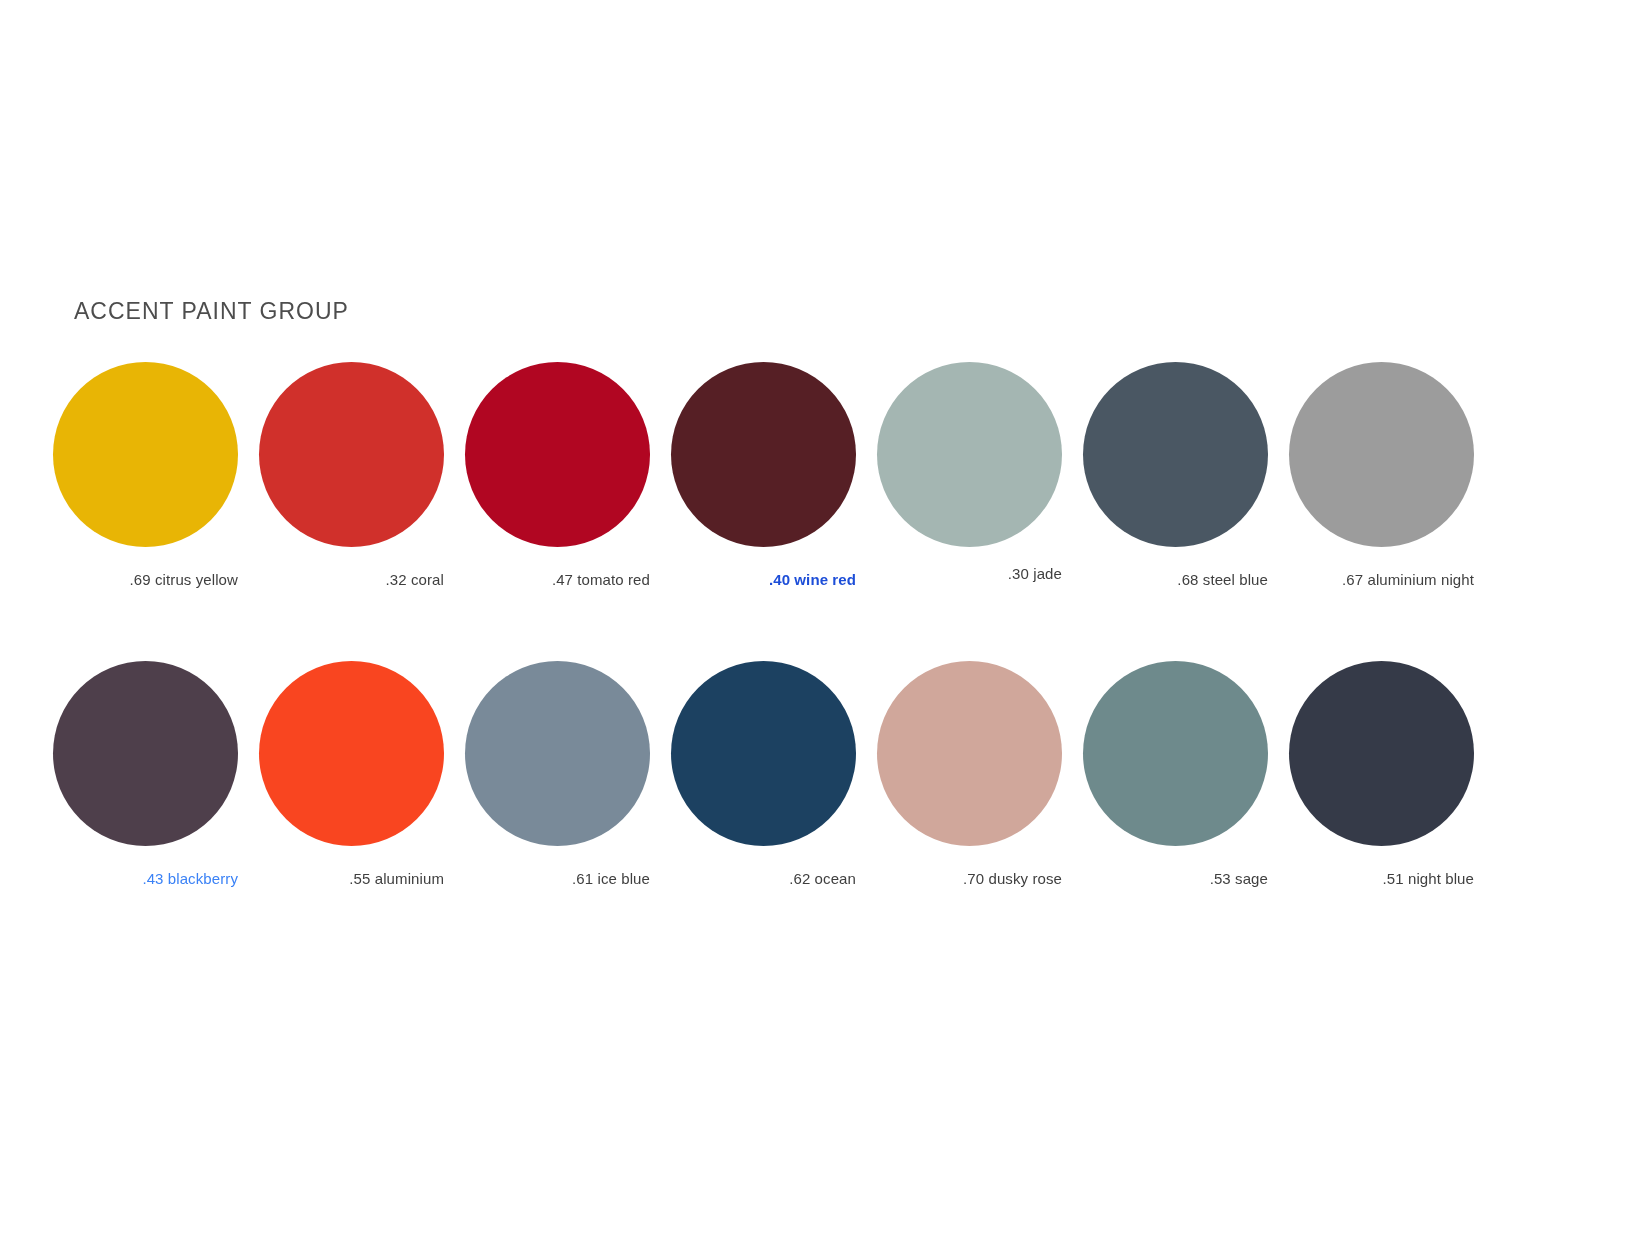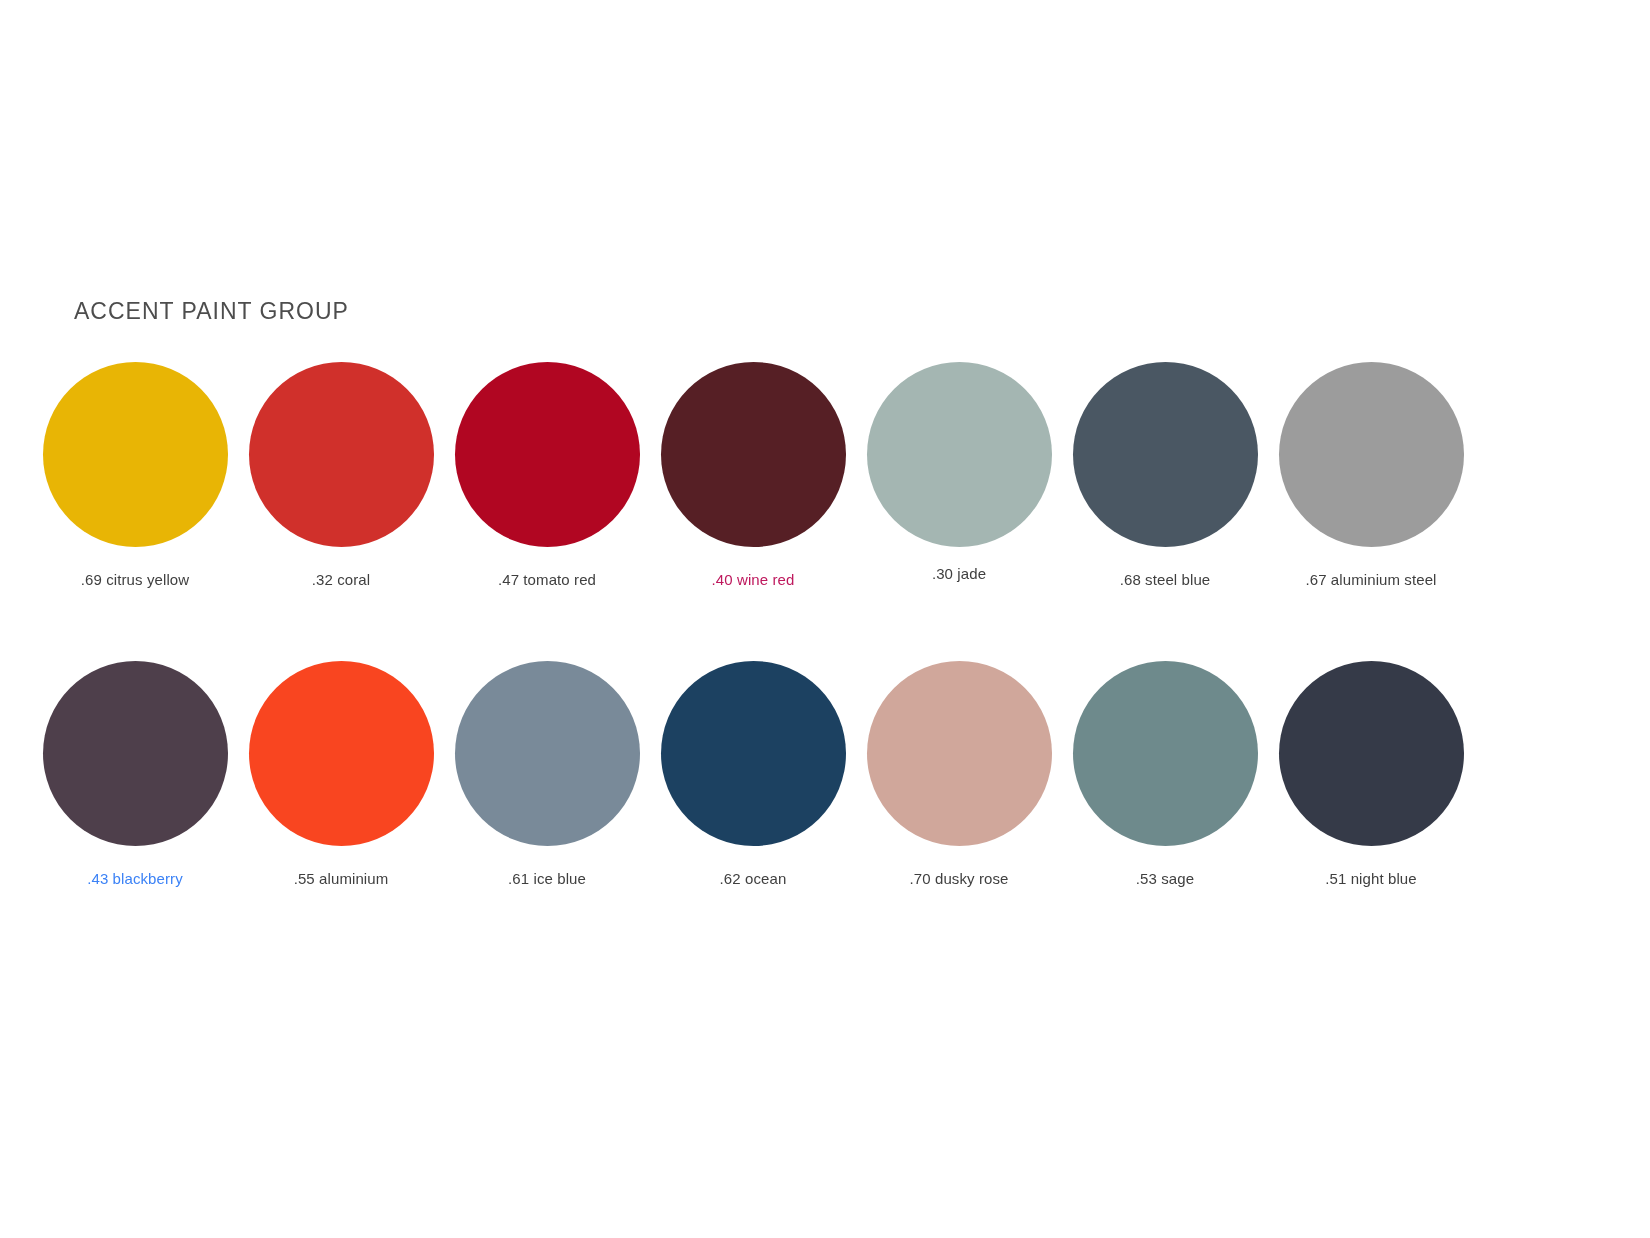--- a/index.html
+++ b/index.html
@@ -45,21 +45,21 @@
     align-items: flex-start;
     width: 1460px;
   }
   .swatch-row.row-2 {
     margin-top: 0px;
   }
   .swatch-cell {
     width: 206px;
     display: flex;
     flex-direction: column;
-    align-items: center;
+    align-items: flex-end;
   }
   .swatch-disc {
     width: 185px;
     height: 185px;
     border-radius: 50%;
     background: #cccccc;
   }
   .swatch-label {
     margin-top: 24px;
     font-size: 15px;
@@ -93,36 +93,36 @@
         <div class="swatch-label" style="color: rgb(63, 63, 63);">.32 coral</div>
       </div>
 
       <div class="swatch-cell">
         <div class="swatch-disc" style="background: rgb(177, 6, 34);"></div>
         <div class="swatch-label" style="color: rgb(63, 63, 63);">.47 tomato red</div>
       </div>
 
       <div class="swatch-cell">
         <div class="swatch-disc" style="background: rgb(86, 31, 37);"></div>
-        <div class="swatch-label" style="color: #be185d;">.40 wine red</div>
+        <div class="swatch-label" style="color: #1d4ed8; font-weight: bold;">.40 wine red</div>
       </div>
 
       <div class="swatch-cell">
         <div class="swatch-disc" style="background: rgb(164, 182, 178);"></div>
         <div class="swatch-label" style="color: rgb(63, 63, 63); margin-top: 18px;">.30 jade</div>
       </div>
 
       <div class="swatch-cell">
         <div class="swatch-disc" style="background: rgb(74, 87, 99);"></div>
         <div class="swatch-label" style="color: rgb(63, 63, 63);">.68 steel blue</div>
       </div>
 
       <div class="swatch-cell">
         <div class="swatch-disc" style="background: rgb(156, 156, 156);"></div>
-        <div class="swatch-label" style="color: rgb(63, 63, 63);">.67 aluminium steel</div>
+        <div class="swatch-label" style="color: rgb(63, 63, 63);">.67 aluminium night</div>
       </div>
 
     </div>
 
     <div class="row-gap"></div>
 
     <div class="swatch-row row-2">
 
       <div class="swatch-cell">
         <div class="swatch-disc" style="background: rgb(78, 63, 75);"></div>

